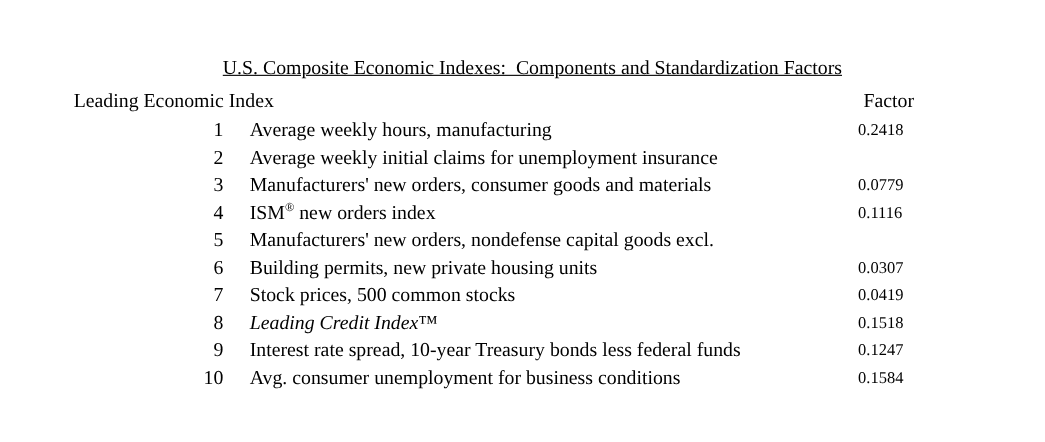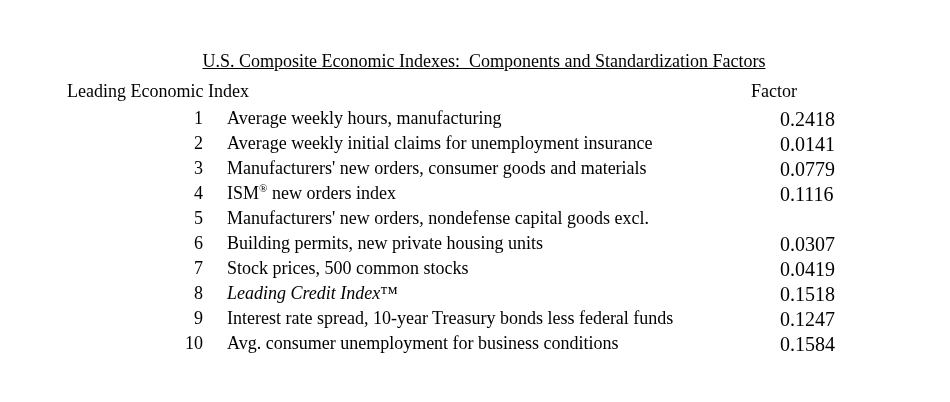--- a/index.html
+++ b/index.html
@@ -22,37 +22,37 @@
     white-space: pre;
   }
   .title .u { text-decoration: underline; }
   .col-head {
     position: absolute;
     top: 81px;
     font-size: 18px;
     white-space: nowrap;
   }
   .lei-head { left: 67px; }
-  .factor-head { left: 751px; }
+  .factor-head { left: 785px; }
   .rows {
     position: absolute;
     top: 106px;
     left: 0;
     width: 100%;
   }
   .row {
     display: grid;
     grid-template-columns: 203px 577px 1fr;
     height: 25px;
     line-height: 25px;
     font-size: 18px;
   }
   .num { text-align: right; }
   .desc { padding-left: 24px; white-space: nowrap; overflow: hidden; }
-  .factor { font-size: 20px; position: relative; top: 1px; }
+  .factor { font-size: 15px; position: relative; top: 1px; }
   .italic { font-style: italic; }
   sup.sup { font-size: 0.62em; line-height: 0; }
 </style>
 </head>
 <body>
 
 <div class="page">
   <div class="title">
     <span class="u">U.S. Composite Economic Indexes:  Components and Standardization Factors</span>
   </div>
@@ -60,21 +60,20 @@
   <div class="col-head factor-head">Factor</div>
   <div class="rows">
       <div class="row">
         <span class="num">1</span>
         <span class="desc"><span>Average weekly hours, manufacturing</span></span>
         <span class="factor">0.2418</span>
       </div>
       <div class="row">
         <span class="num">2</span>
         <span class="desc"><span>Average weekly initial claims for unemployment insurance</span></span>
-        <span class="factor">0.0141</span>
       </div>
       <div class="row">
         <span class="num">3</span>
         <span class="desc"><span>Manufacturers' new orders, consumer goods and materials</span></span>
         <span class="factor">0.0779</span>
       </div>
       <div class="row">
         <span class="num">4</span>
         <span class="desc"><span>ISM</span><sup class="sup">®</sup><span> new orders index</span></span>
         <span class="factor">0.1116</span>

